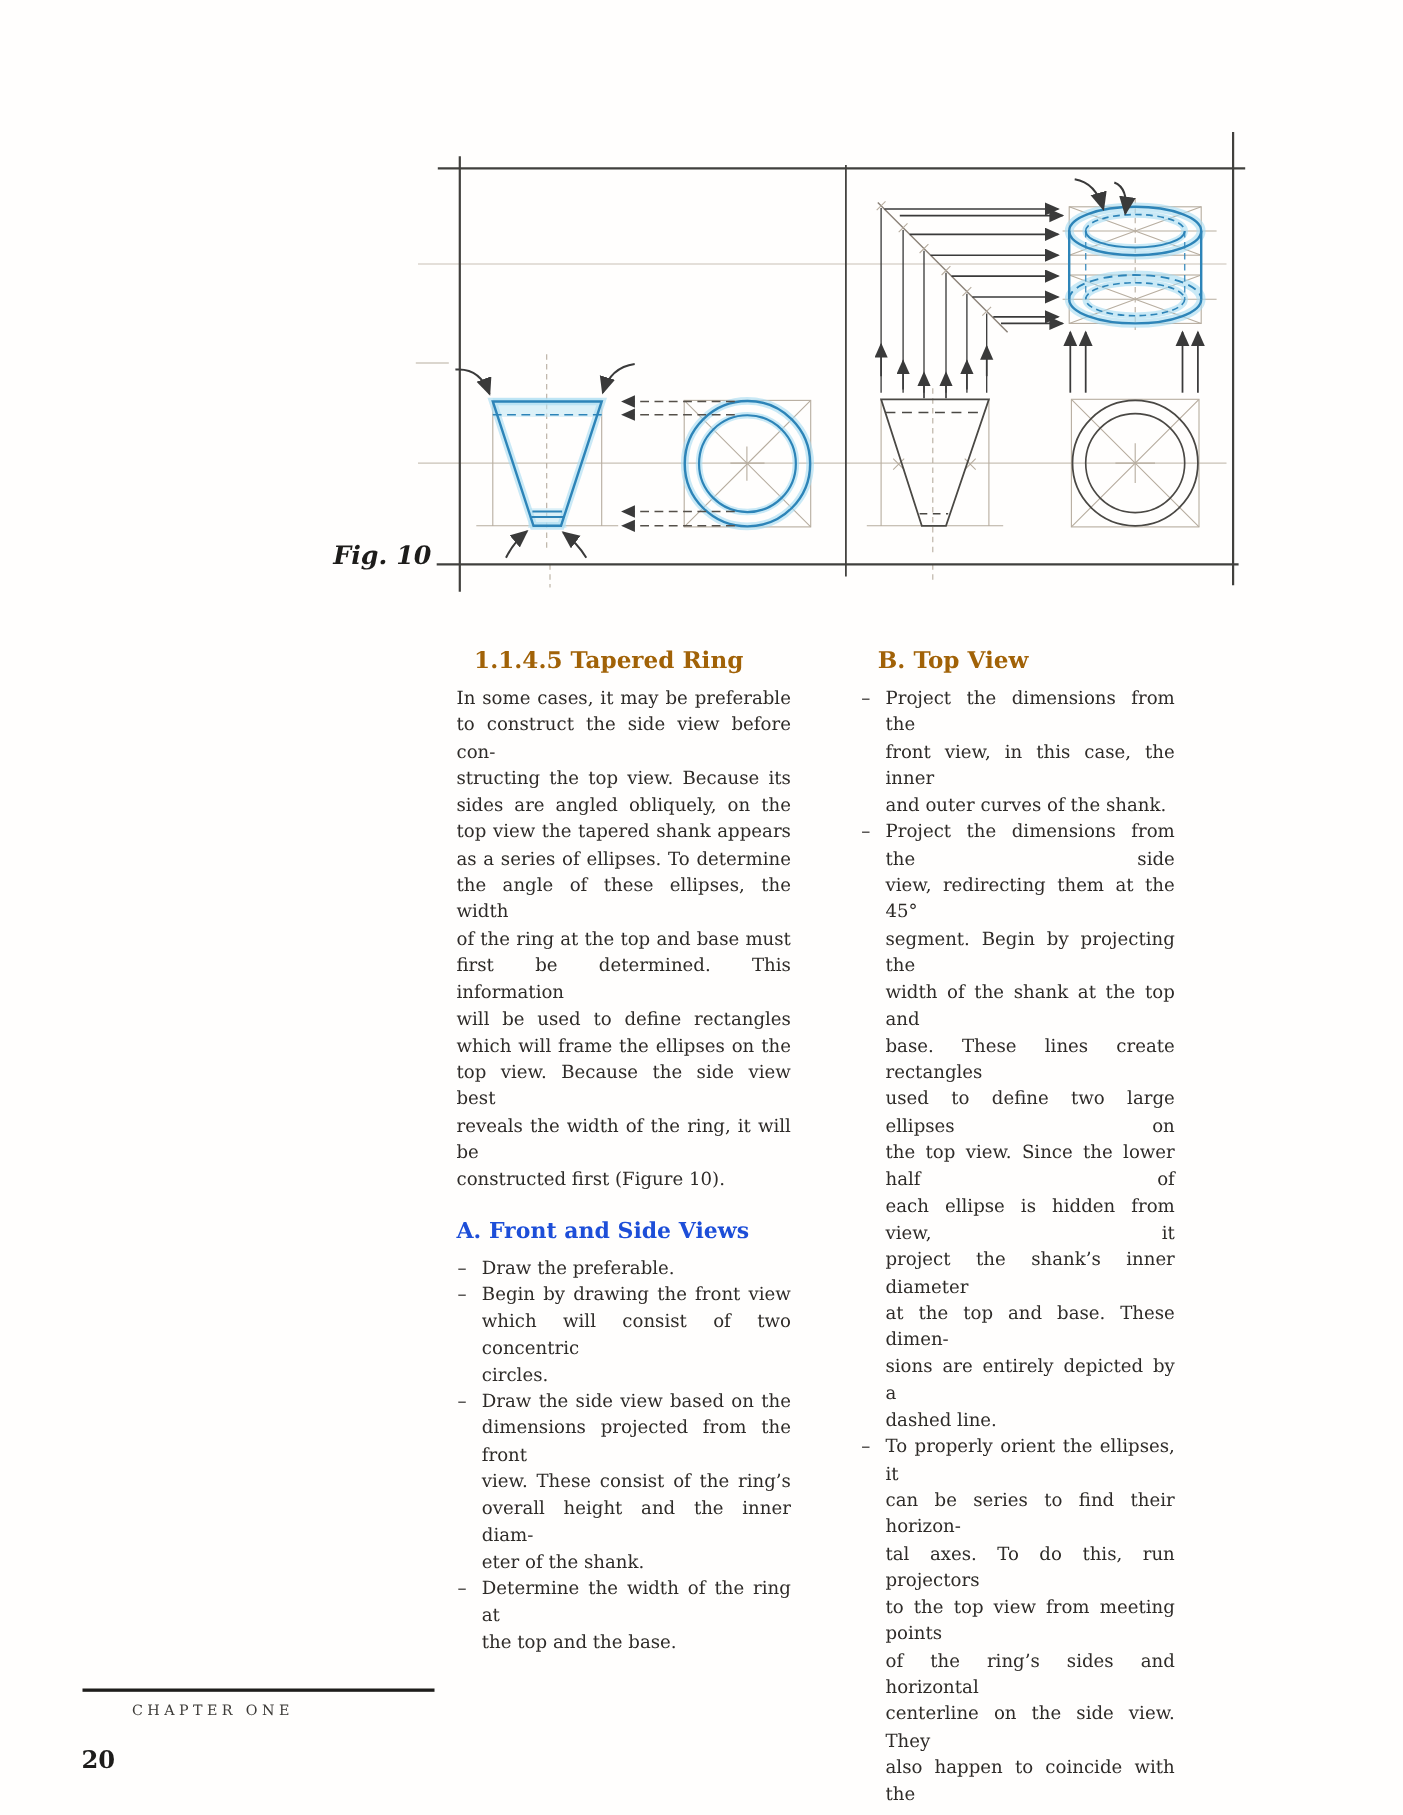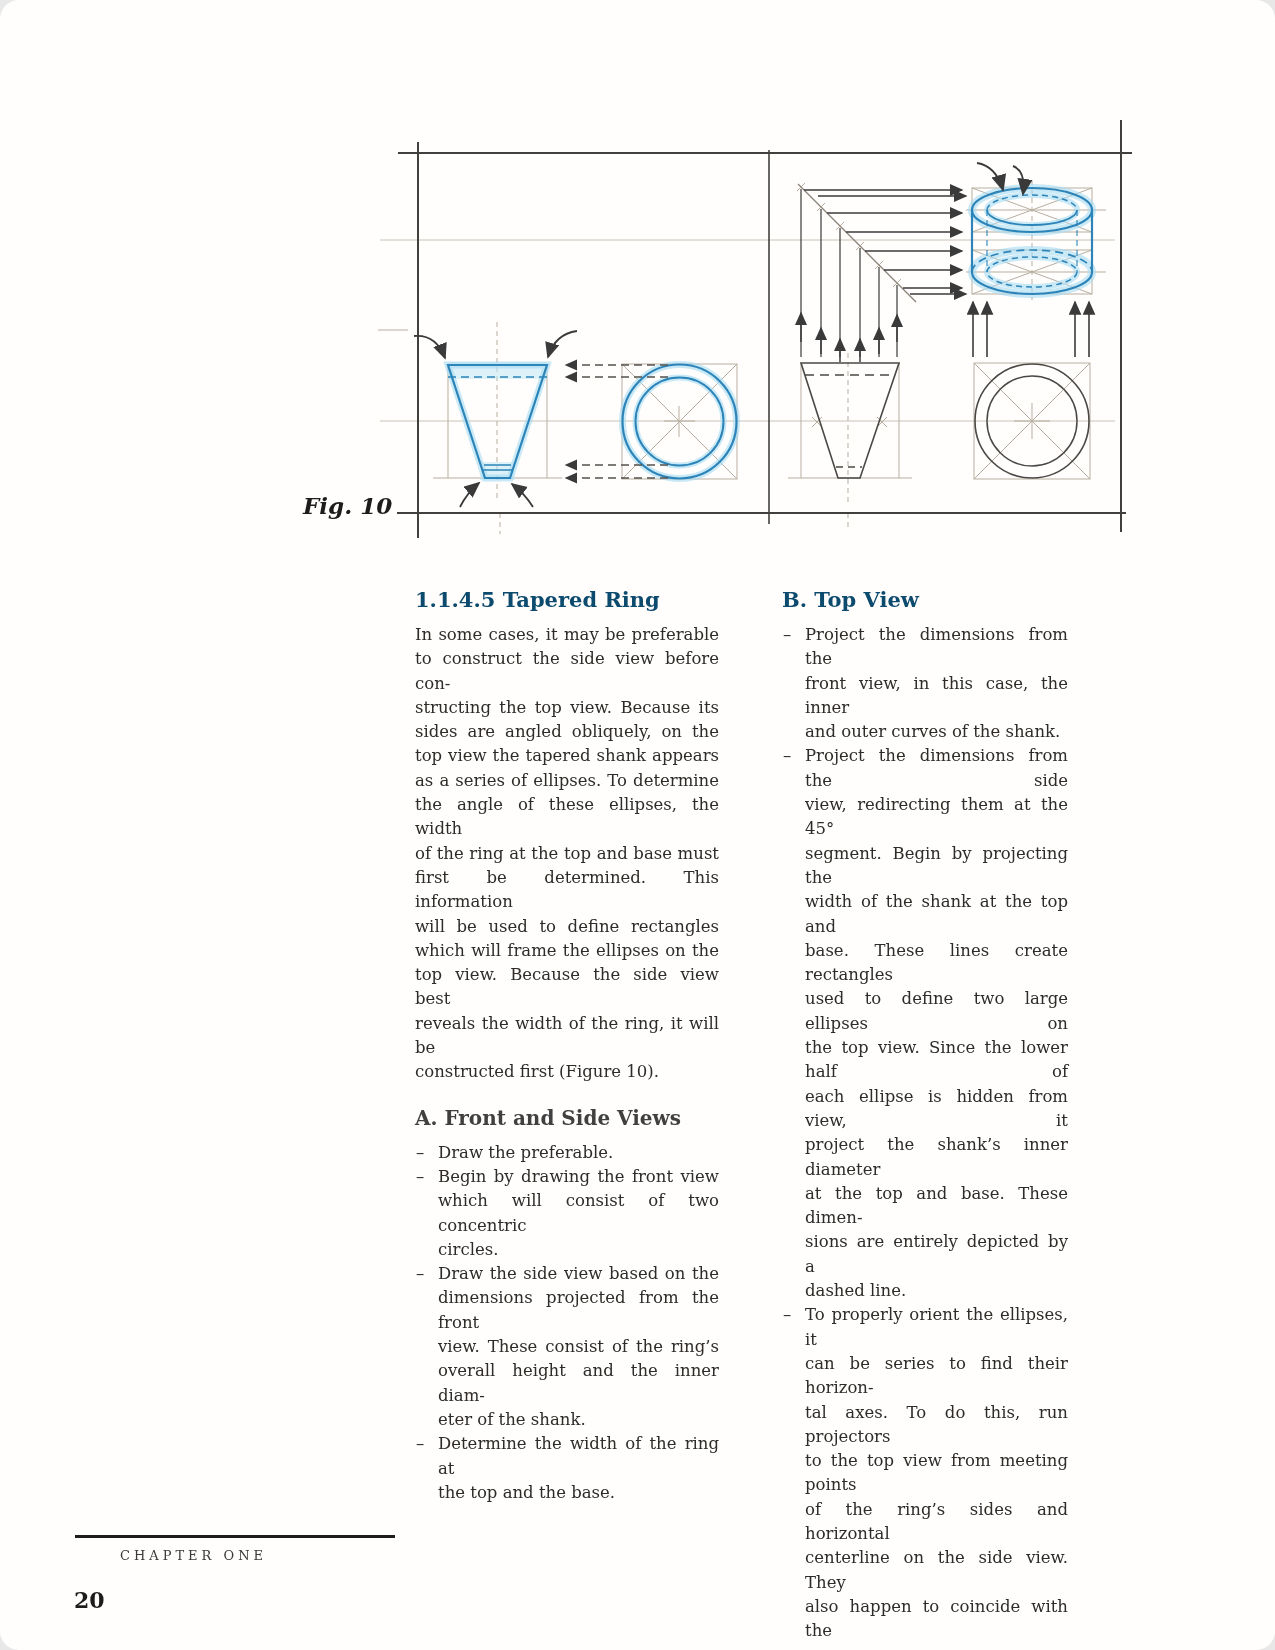--- a/index.html
+++ b/index.html
@@ -1,32 +1,31 @@
 <!DOCTYPE html>
 <html><head>
 <meta charset="utf-8">
 <style>
   html,body{margin:0;padding:0;background:#e8e8e8;}
   .page{
     position:relative;width:1275px;height:1650px;margin:0 auto;
     background:#fffefd;overflow:hidden;
     font-family:"DejaVu Serif","Liberation Serif",serif;
     color:#2e2b28;
-    border-radius:19px;
   }
   .figwrap{position:absolute;left:370px;top:110px;width:770px;height:435px;}
   .fig-label{
     position:absolute;left:303px;top:492px;width:110px;
     font-style:italic;font-weight:bold;font-size:23px;color:#1d1c1a;
   }
   .col{position:absolute;top:585px;}
   .col.left{left:415px;width:304px;}
   .col.right{left:782px;width:286px;}
-  h3.head{margin:0 0 8px 0;font-size:21px;line-height:30px;font-weight:bold;color:#0c4a6e;}
-  h4.subhead{margin:20px 0 10px 0;font-size:20px;line-height:26px;font-weight:bold;color:#404040;}
+  h3.head{margin:0 0 8px 16px;font-size:21px;line-height:30px;font-weight:bold;color:#a16207;}
+  h4.subhead{margin:20px 0 10px 0;font-size:20px;line-height:26px;font-weight:bold;color:#1d4ed8;}
   .para{margin:0;}
   .line{
     font-size:16.5px;line-height:24.3px;
     text-align:justify;text-align-last:justify;
     white-space:normal;
   }
   .line.last{text-align-last:left;}
   .bullet{position:relative;padding-left:23px;}
   .bullet .dash{position:absolute;left:1px;top:0;font-size:16.5px;line-height:24.3px;}
   .footer-rule{position:absolute;left:75px;top:1535px;width:320px;height:3px;background:#1e1d1b;}

